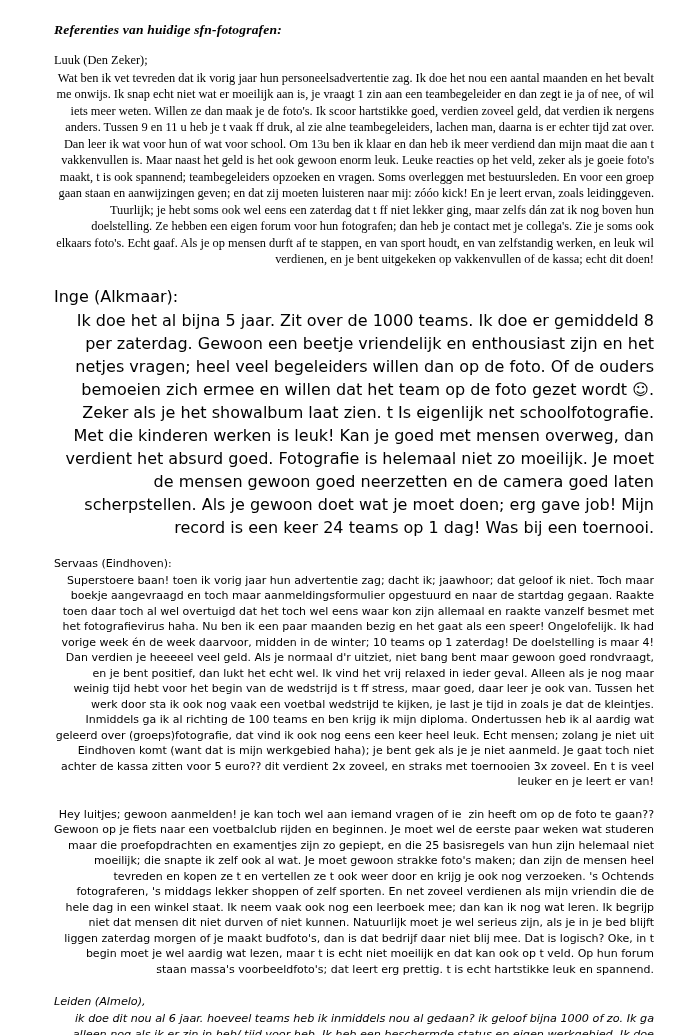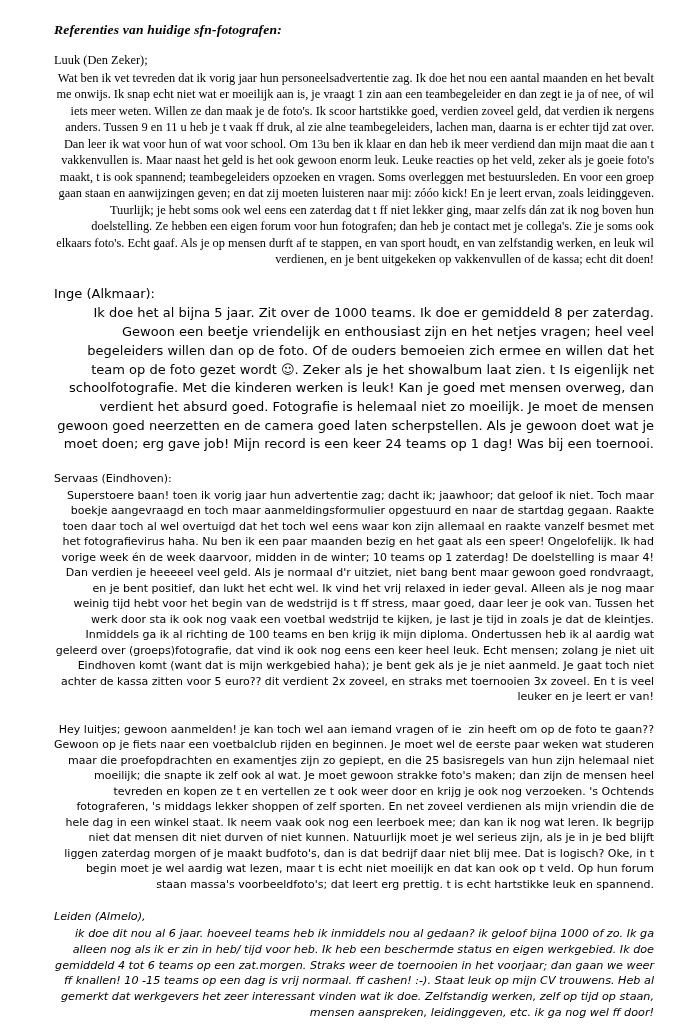--- a/index.html
+++ b/index.html
@@ -48,21 +48,21 @@
   .serif .body {
     font-family: "Liberation Serif", serif;
     font-size: 12.4px;
     line-height: 1.33;
   }
 
   
   .sans .heading,
   .sans .body {
     font-family: "DejaVu Sans", sans-serif;
-    font-size: 13px;
+    font-size: 16px;
     line-height: 1.44;
   }
   .sans.tight .heading,
   .sans.tight .body {
     font-size: 11px;
     line-height: 1.41;
   }
 
   
   .sans-italic .heading,

